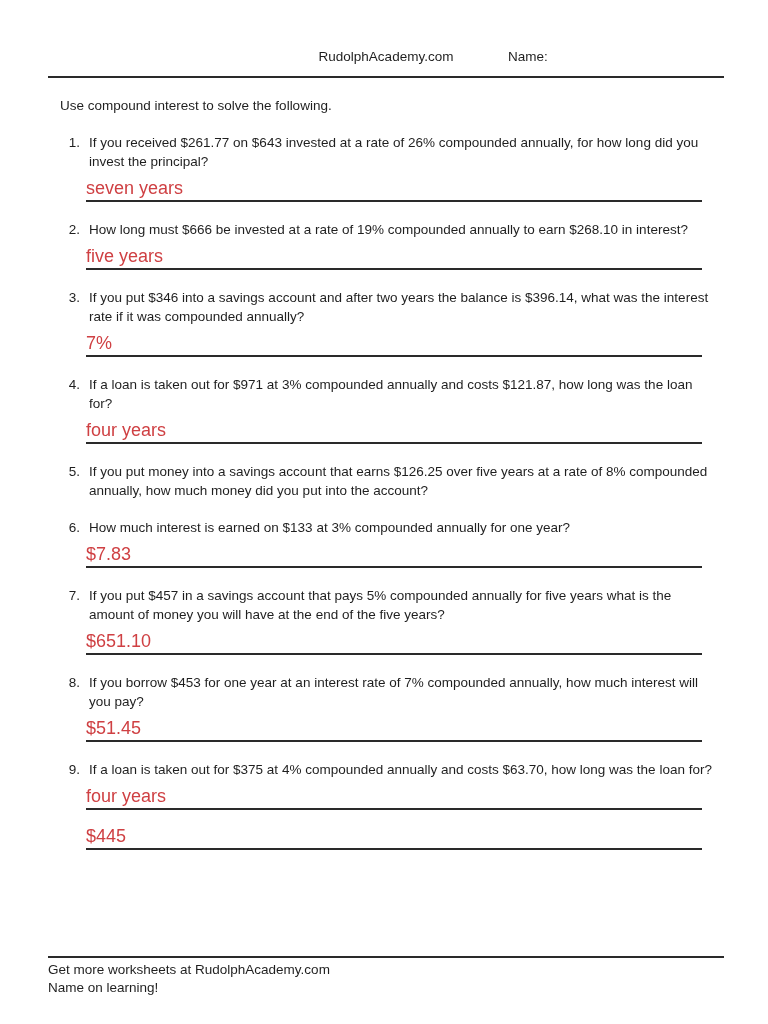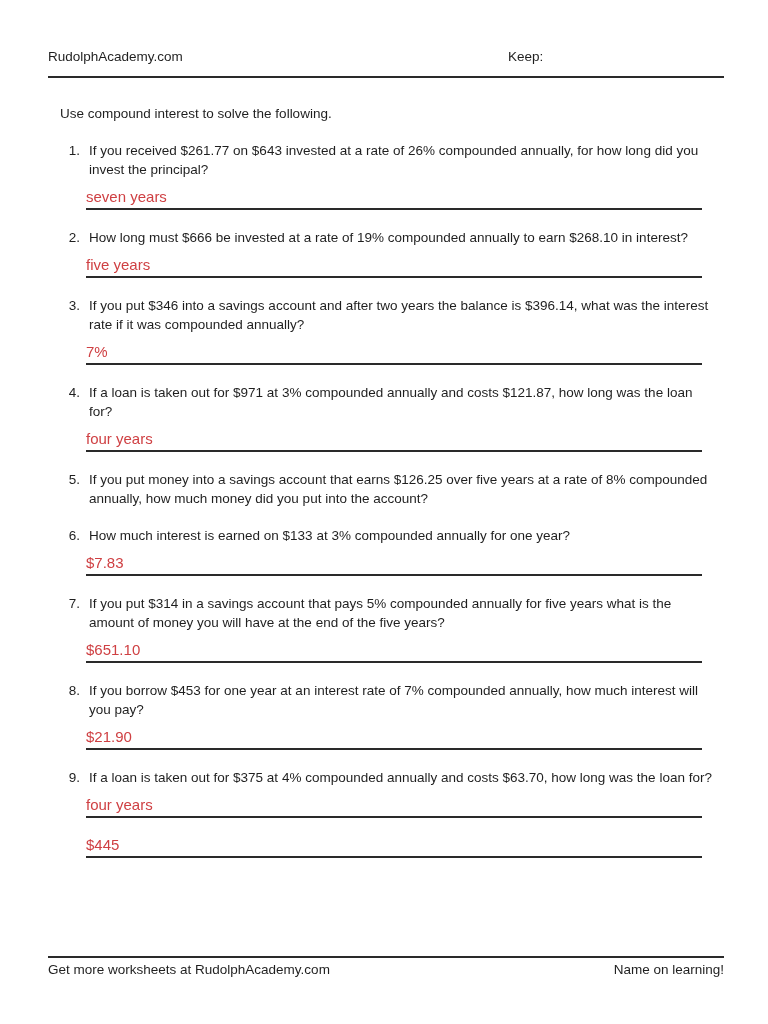--- a/index.html
+++ b/index.html
@@ -16,42 +16,41 @@
     position: absolute;
     inset: 0;
     background: #ffffff;
   }
   .header {
     position: absolute;
     top: 47px;
     left: 48px;
     right: 44px;
     display: flex;
-    justify-content: flex-start;
+    justify-content: center;
     font-size: 13.5px;
     line-height: 19px;
   }
   .header .name-label {
     position: absolute;
     left: 460px;
     top: 0;
   }
   .rule {
     position: absolute;
     left: 48px;
     right: 44px;
     border-top: 2px solid #2a2a2a;
   }
   .rule.top { top: 76px; }
   .content {
     position: absolute;
     top: 96px;
     left: 60px;
     width: 660px;
-    margin-top: 8px;
   }
   .intro {
     font-size: 13.5px;
     line-height: 19px;
     margin-bottom: 9px;
   }
   .question {
     margin-top: 18px;
   }
   .q-row {
@@ -69,46 +68,47 @@
   .q-text {
     font-size: 13.5px;
     line-height: 19px;
     width: 624px;
   }
   .answer {
     margin-left: 26px;
     width: 616px;
     margin-top: 9px;
     padding-bottom: 3px;
-    font-size: 15px;
+    font-size: 18px;
     line-height: 17px;
     color: var(--answer-red, #cf4043);
     border-bottom: 2px solid #2a2a2a;
   }
   .footer {
     position: absolute;
     left: 48px;
     right: 44px;
     top: 956px;
     border-top: 2px solid #2a2a2a;
     padding-top: 3px;
     display: flex;
     justify-content: space-between;
     font-size: 13.5px;
     line-height: 18px;
+    flex-direction: column;
   }
 </style>
 </head>
 <body>
 
 <div class="page">
 
   <div class="header">
     <span>RudolphAcademy.com</span>
-    <span class="name-label">Keep:</span>
+    <span class="name-label">Name:</span>
   </div>
 
   <div class="rule top"></div>
 
   <div class="content">
     <div class="intro">Use compound interest to solve the following.</div>
     <div id="question-list">
   <div class="question">
     <div class="q-row">
       <span class="q-num">1.</span>
@@ -152,31 +152,31 @@
     <div class="q-row">
       <span class="q-num">6.</span>
       <span class="q-text">How much interest is earned on $133 at 3% compounded annually for one year?</span>
     </div>
     <div class="answer">$7.83</div>
   </div>
 
   <div class="question">
     <div class="q-row">
       <span class="q-num">7.</span>
-      <span class="q-text">If you put $314 in a savings account that pays 5% compounded annually for five years what is the amount of money you will have at the end of the five years?</span>
+      <span class="q-text">If you put $457 in a savings account that pays 5% compounded annually for five years what is the amount of money you will have at the end of the five years?</span>
     </div>
     <div class="answer">$651.10</div>
   </div>
 
   <div class="question">
     <div class="q-row">
       <span class="q-num">8.</span>
       <span class="q-text">If you borrow $453 for one year at an interest rate of 7% compounded annually, how much interest will you pay?</span>
     </div>
-    <div class="answer">$21.90</div>
+    <div class="answer">$51.45</div>
   </div>
 
   <div class="question">
     <div class="q-row">
       <span class="q-num">9.</span>
       <span class="q-text">If a loan is taken out for $375 at 4% compounded annually and costs $63.70, how long was the loan for?</span>
     </div>
     <div class="answer">four years</div>
   </div>
 

